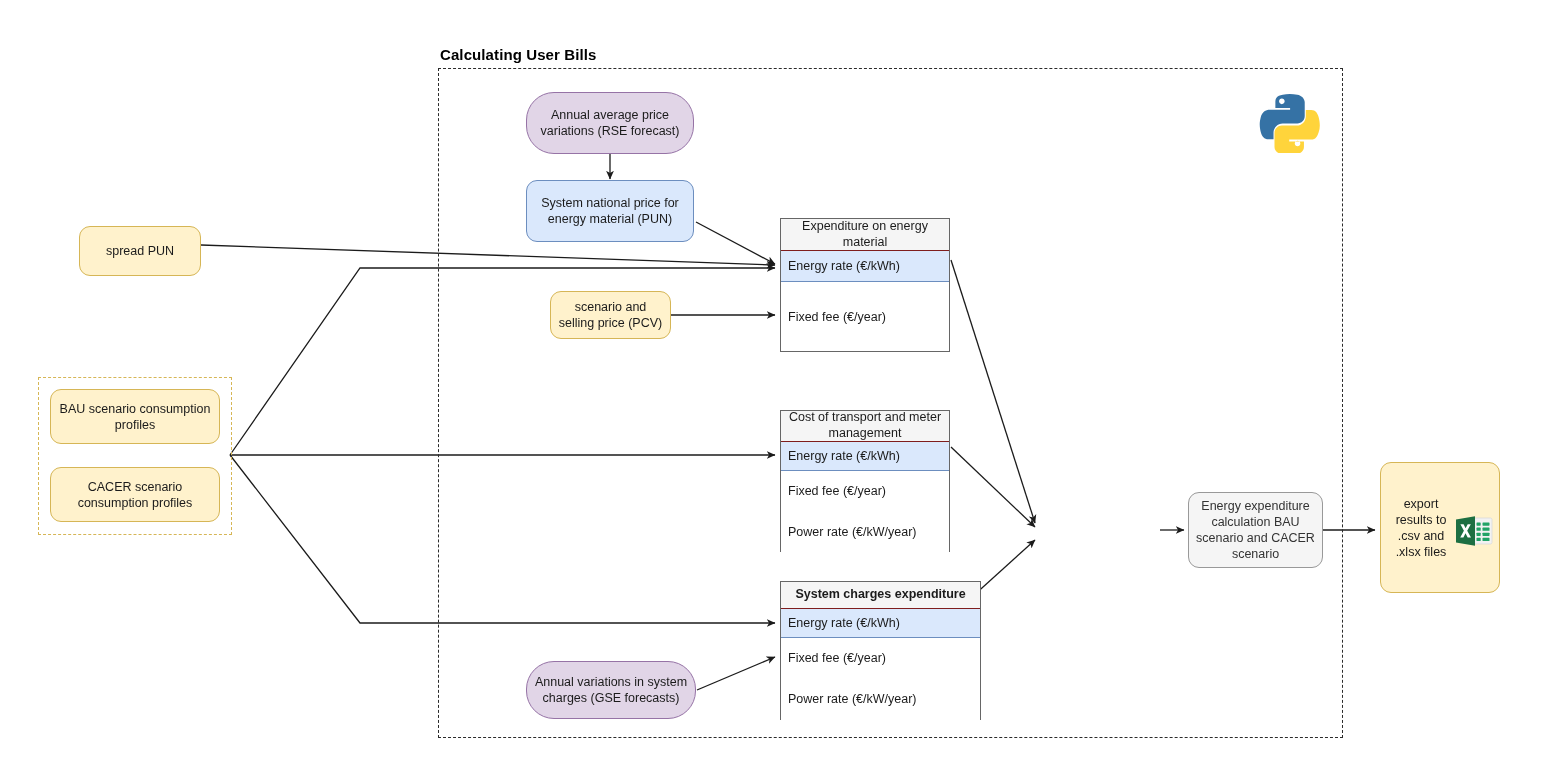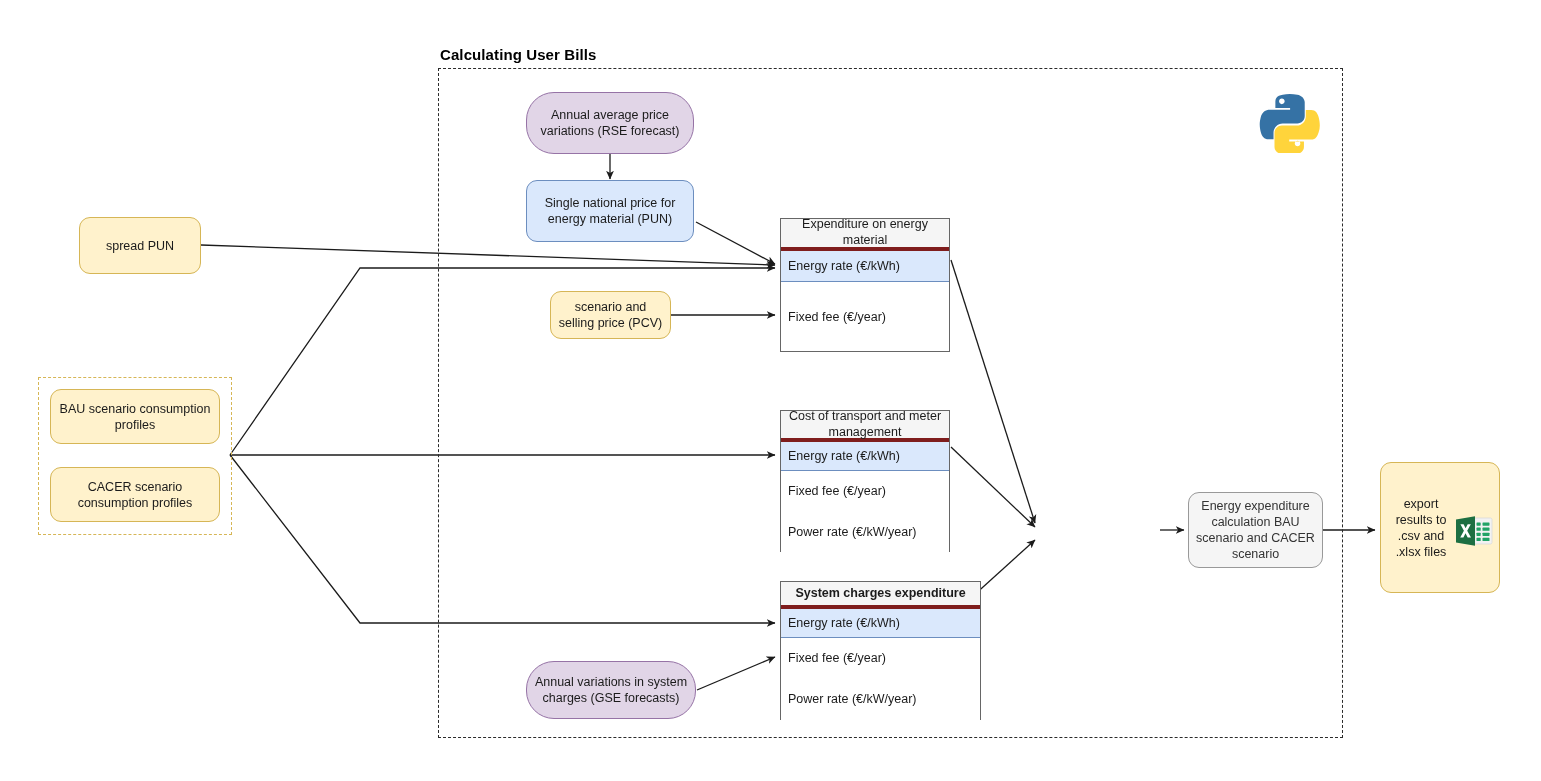--- a/index.html
+++ b/index.html
@@ -74,21 +74,21 @@
     position: absolute;
     box-sizing: border-box;
     border: 1px solid #666666;
     background: #ffffff;
     display: flex;
     flex-direction: column;
   }
   .tbl-head {
     box-sizing: border-box;
     background: #f5f5f5;
-    border-bottom: 4px solid #7f1d1d;
+    border-bottom: 1px solid #7f1d1d;
     font-size: 12.5px;
     line-height: 1.25;
     color: #1b1b1b;
     text-align: center;
     display: flex;
     align-items: center;
     justify-content: center;
     padding: 2px 5px;
     flex: 0 0 auto;
   }
@@ -159,31 +159,31 @@
   <div class="container-dash" style="left:438px; top:68px; width:905px; height:670px;"></div>
   <div class="container-title" style="left:440px; top:46px;">Calculating User Bills</div>
 
   <div class="logo" style="left:1259px; top:91px;">
     <svg width="62" height="62" viewBox="0 0 64 64">
       <path d="M31.8,3.2c-2.6,0-5.1,0.2-7.3,0.6c-6.4,1.1-7.6,3.5-7.6,7.9v5.8h15.2v1.9H11.2 c-4.4,0-8.2,2.6-9.4,7.6c-1.4,5.7-1.4,9.3,0,15.3c1.1,4.4,3.6,7.6,8,7.6h5.2v-7c0-5,4.3-9.4,9.4-9.4h15.2c4.2,0,7.6-3.5,7.6-7.7V11.7 c0-4.1-3.5-7.2-7.6-7.9C37,3.4,34.4,3.2,31.8,3.2z M23.6,7.8c1.6,0,2.9,1.3,2.9,2.9c0,1.6-1.3,2.9-2.9,2.9c-1.6,0-2.9-1.3-2.9-2.9 C20.7,9.1,22,7.8,23.6,7.8z" fill="#3572A5"></path>
       <path d="M48.3,19.4v6.8c0,5.2-4.4,9.5-9.4,9.5H23.6c-4.1,0-7.6,3.5-7.6,7.7v14.4c0,4.1,3.6,6.5,7.6,7.7 c4.8,1.4,9.4,1.6,15.2,0c3.8-1.1,7.6-3.3,7.6-7.7v-5.8H31.2v-1.9h22.8c4.4,0,6.1-3.1,7.6-7.6c1.6-4.7,1.5-9.2,0-15.3 c-1.1-4.3-3.2-7.6-7.6-7.6H48.3z M39.8,51.3c1.6,0,2.9,1.3,2.9,2.9c0,1.6-1.3,2.9-2.9,2.9c-1.6,0-2.9-1.3-2.9-2.9 C36.9,52.6,38.2,51.3,39.8,51.3z" fill="#FFD43B"></path>
     </svg>
   </div>
 
-  <div class="node rounded n-yellow" style="left:79px; top:217px; width:122px; height:57px;">spread PUN</div>
+  <div class="node rounded n-yellow" style="left:79px; top:226px; width:122px; height:50px;">spread PUN</div>
 
   <div class="group-dash" style="left:38px; top:377px; width:194px; height:158px;"></div>
 
   <div class="node rounded n-yellow" style="left:50px; top:389px; width:170px; height:55px;">BAU scenario consumption profiles</div>
 
   <div class="node rounded n-yellow" style="left:50px; top:467px; width:170px; height:55px;">CACER scenario consumption profiles</div>
 
   <div class="node rounded n-purple" style="left:526px; top:92px; width:168px; height:62px;">Annual average price variations (RSE forecast)</div>
 
-  <div class="node rounded n-blue" style="left:526px; top:180px; width:168px; height:62px;">Single national price for energy material (PUN)</div>
+  <div class="node rounded n-blue" style="left:526px; top:180px; width:168px; height:62px;">System national price for energy material (PUN)</div>
 
   <div class="node rounded n-yellow" style="left:550px; top:291px; width:121px; height:48px;">scenario and selling price (PCV)</div>
 
   <div class="node rounded n-purple" style="left:526px; top:661px; width:170px; height:58px;">Annual variations in system charges (GSE forecasts)</div>
 
   <div class="tbl" style="left:780px; top:218px; width:170px; height:134px;">
     <div class="tbl-head" style="height:32px;">Expenditure on energy material</div>
     <div class="tbl-row hl" style="height:31px;">Energy rate (€/kWh)</div>
     <div class="tbl-row last" style="height:69px; align-items:center;">Fixed fee (€/year)</div>
   </div>

